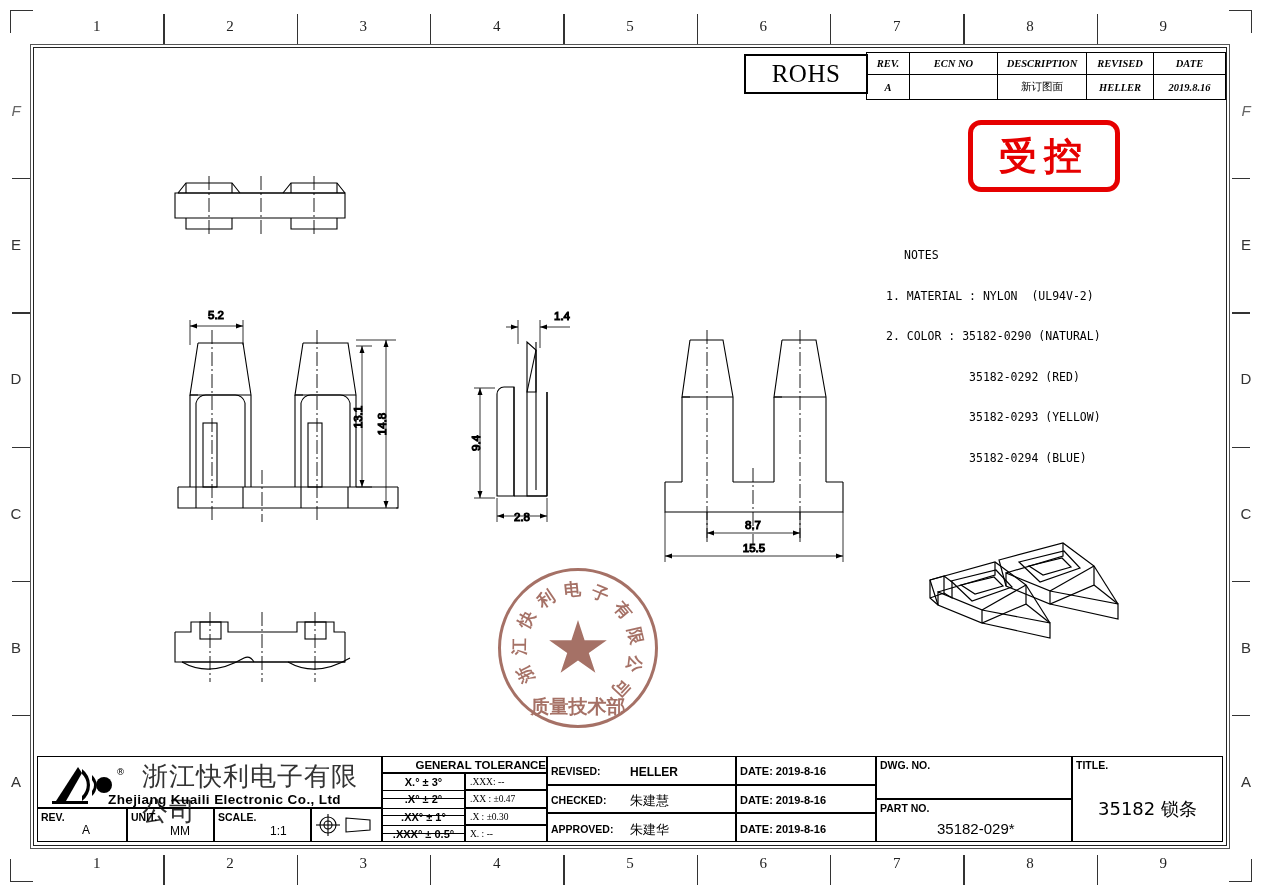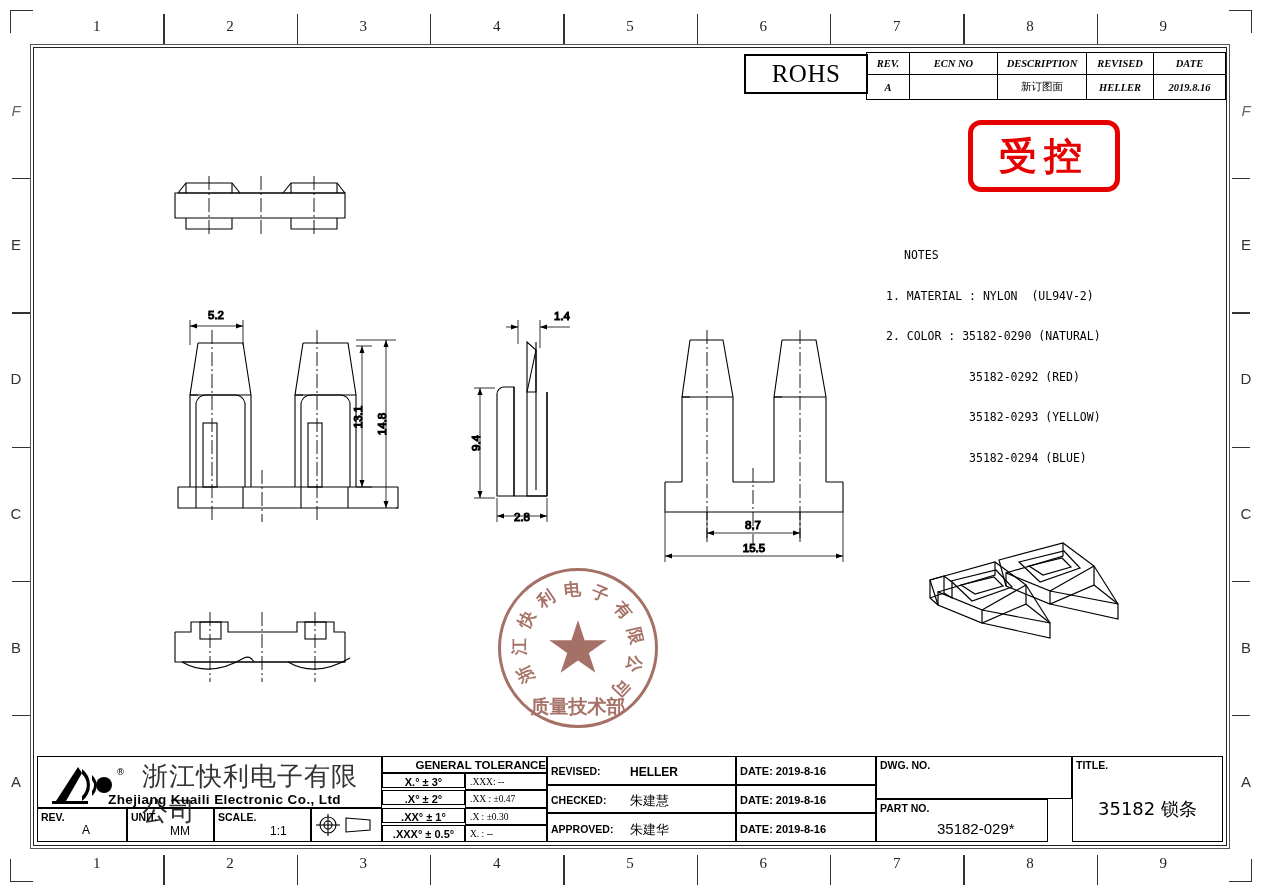--- a/index.html
+++ b/index.html
@@ -79,32 +79,32 @@
   #en-name{position:absolute;left:70px;top:35px;font-size:13.5px;font-weight:bold;
      letter-spacing:.4px;font-family:"Liberation Sans",sans-serif;}
   #logo-mark{position:absolute;left:10px;top:4px;width:88px;height:44px;}
 
   #rev-cell{left:0;top:52px;width:90px;height:34px;}
   #unit-cell{left:90px;top:52px;width:87px;height:34px;}
   #scale-cell{left:177px;top:52px;width:97px;height:34px;}
   #proj-cell{left:274px;top:52px;width:71px;height:34px;}
 
   #gt-head{left:345px;top:0;width:165px;height:17px;}
-  .gtl{left:345px;width:83px;height:15px;}
+  .gtl{left:345px;width:83px;height:26px;}
   .gtr{left:428px;width:82px;height:17.25px;}
 
   #design-cell{left:510px;top:0;width:189px;height:28.6px;}
   #checked-cell{left:510px;top:28.6px;width:189px;height:28.6px;}
   #approved-cell{left:510px;top:57.2px;width:189px;height:28.8px;}
   #d1{left:699px;top:0;width:140px;height:28.6px;}
   #d2{left:699px;top:28.6px;width:140px;height:28.6px;}
   #d3{left:699px;top:57.2px;width:140px;height:28.8px;}
 
   #dwg-cell{left:839px;top:0;width:196px;height:43px;}
-  #part-cell{left:839px;top:43px;width:172px;height:43px;padding-left:46px;}
+  #part-cell{left:839px;top:43px;width:196px;height:43px;padding-left:46px;}
   #title-cell{left:1035px;top:0;width:151px;height:86px;}
 
   .tb-lbl{position:absolute;left:3px;top:2px;}
   .tb-val{position:absolute;}
 
   
   #views{position:absolute;left:0;top:0;width:1262px;height:892px;pointer-events:none;}
   .dim-txt{font-family:"Liberation Sans",sans-serif;font-size:11.5px;fill:#000;}
 </style>
 </head>

